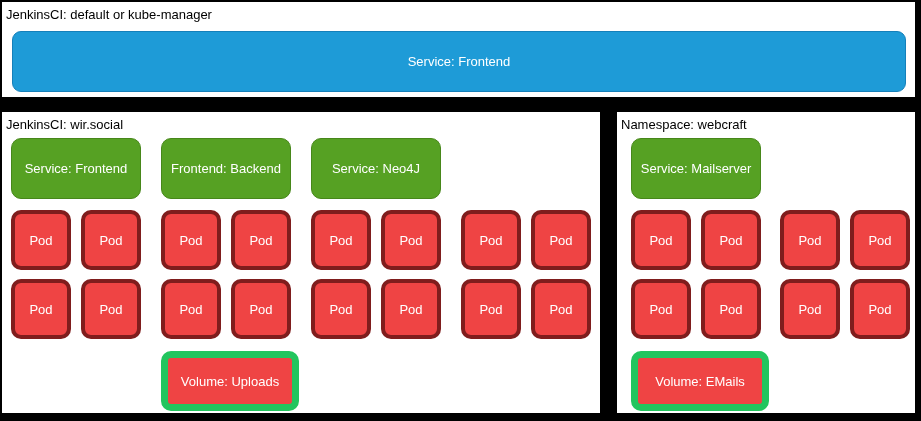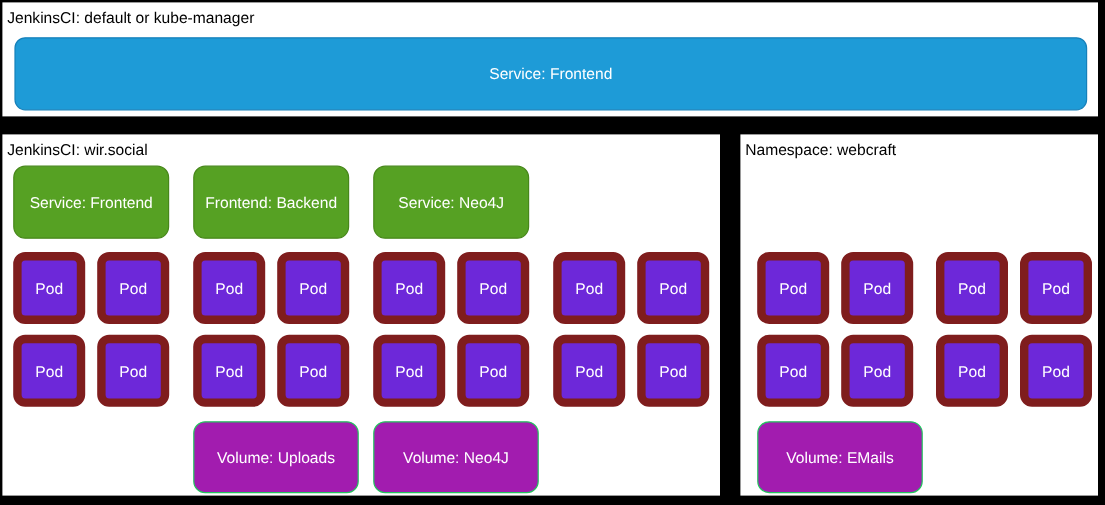--- a/index.html
+++ b/index.html
@@ -28,25 +28,25 @@
   .ingress{
     left:10px;top:29px;width:894px;height:61px;
     background:#1e9bd7;border:1px solid #1580ba;border-radius:9px;
   }
   .service{
     width:130px;height:61px;top:26px;
     background:#56a123;border:1px solid #47871a;
   }
   .pod{
     width:60px;height:60px;
-    background:#6d28d9;border:7px solid #7f1d1d;
+    background:#ef4444;border:4px solid #7f1d1d;
   }
   .volume{
     width:138px;height:60px;top:239px;
-    background:#a21caf;border:1px solid #22c55e;
+    background:#ef4444;border:7px solid #22c55e;
   }
   .r1{top:98px;} .r2{top:167px;}
 </style>
 </head>
 <body>
 
 <div class="panel" id="top-panel">
   <div class="ns-label">JenkinsCI: default or kube-manager</div>
   <div class="box ingress">Service: Frontend</div>
 </div>
@@ -70,26 +70,26 @@
   <div class="box pod r2" style="left:9px">Pod</div>
   <div class="box pod r2" style="left:79px">Pod</div>
   <div class="box pod r2" style="left:159px">Pod</div>
   <div class="box pod r2" style="left:229px">Pod</div>
   <div class="box pod r2" style="left:309px">Pod</div>
   <div class="box pod r2" style="left:379px">Pod</div>
   <div class="box pod r2" style="left:459px">Pod</div>
   <div class="box pod r2" style="left:529px">Pod</div>
 
   <div class="box volume" style="left:159px">Volume: Uploads</div>
-  <div class="box volume" style="left:309px">Volume: Neo4J</div>
 </div>
 
 <div class="panel" id="right-panel">
   <div class="ns-label">Namespace: webcraft</div>
 
+  <div class="box service" style="left:14px">Service: Mailserver</div>
 
   <div class="box pod r1" style="left:14px">Pod</div>
   <div class="box pod r1" style="left:84px">Pod</div>
   <div class="box pod r1" style="left:163px">Pod</div>
   <div class="box pod r1" style="left:233px">Pod</div>
 
   <div class="box pod r2" style="left:14px">Pod</div>
   <div class="box pod r2" style="left:84px">Pod</div>
   <div class="box pod r2" style="left:163px">Pod</div>
   <div class="box pod r2" style="left:233px">Pod</div>

